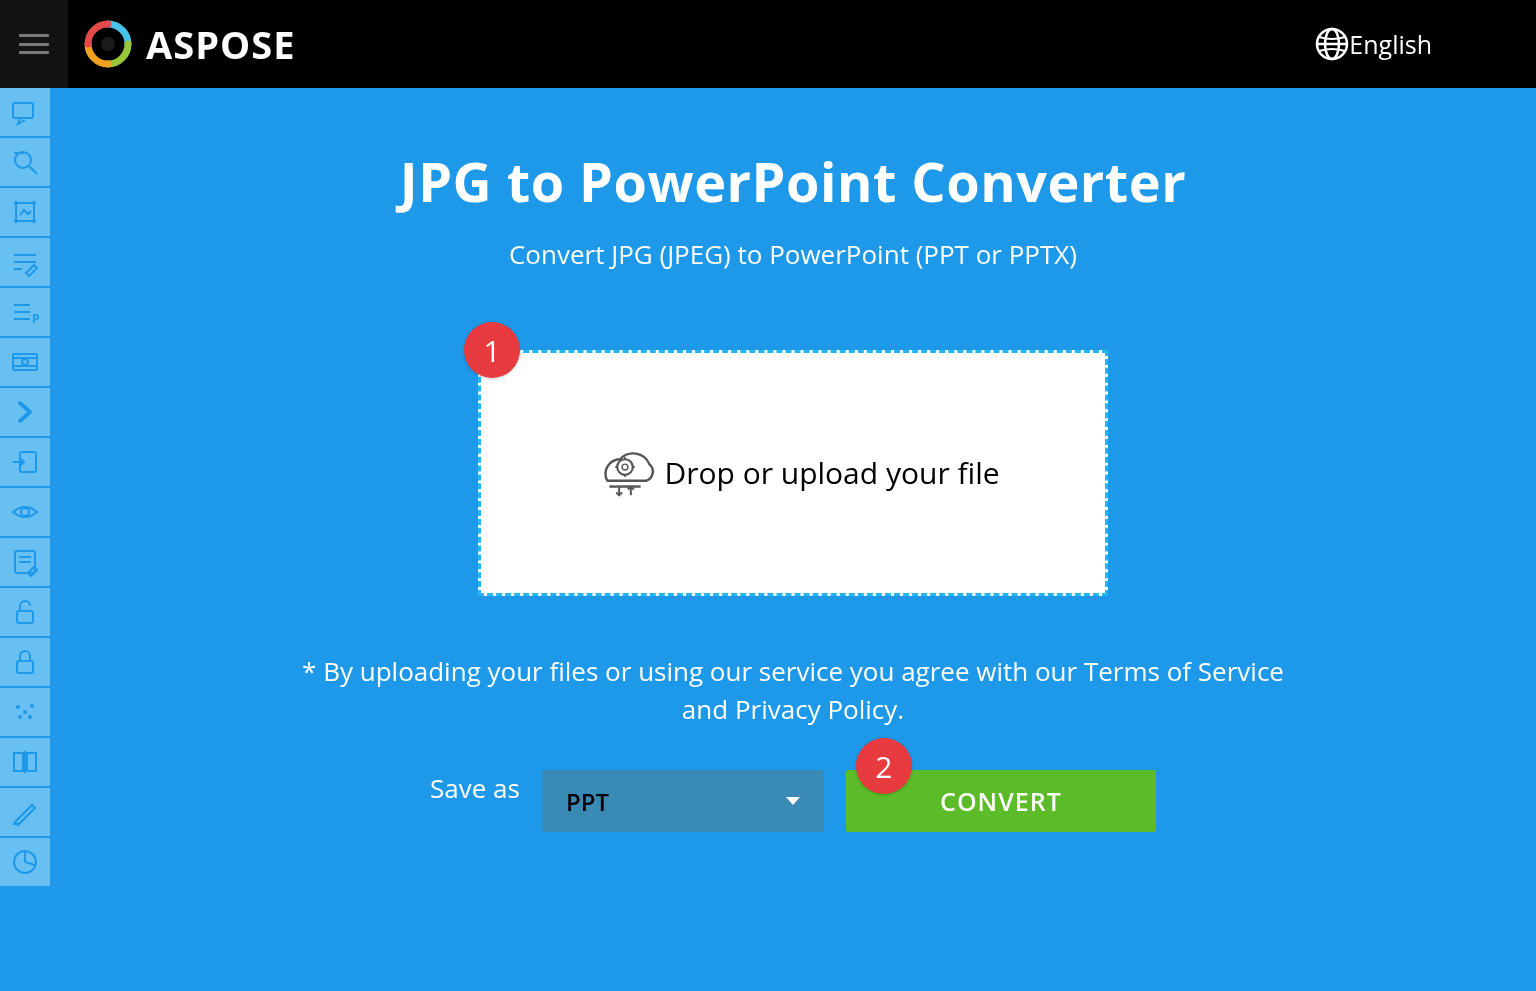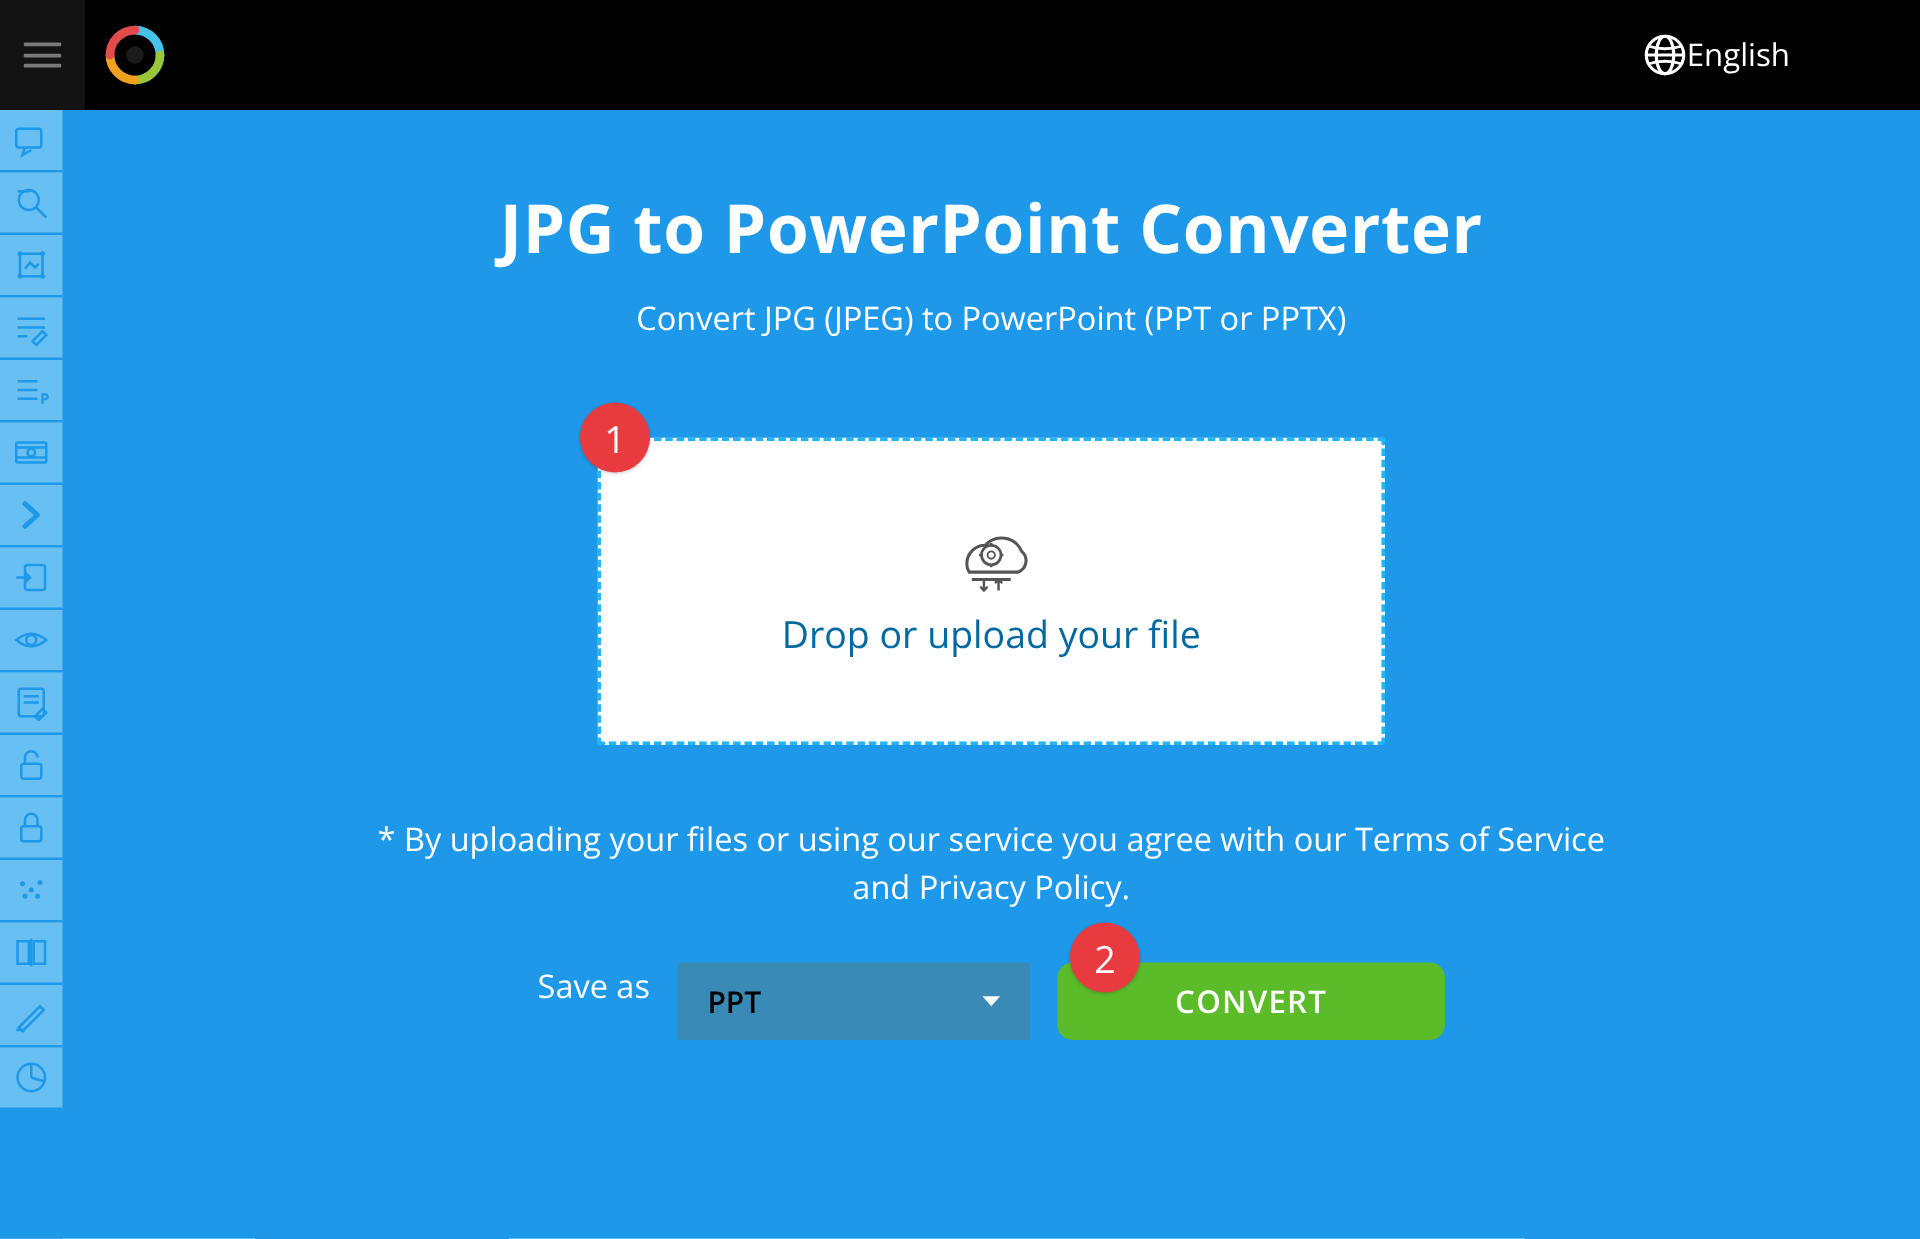--- a/index.html
+++ b/index.html
@@ -74,22 +74,22 @@
   .subtitle {
     font-size: 26px; font-weight: 400; margin-top: 18px;
   }
 
   .drop-wrap { position: relative; margin-top: 78px; }
   .drop {
     width: 630px; height: 246px;
     background: #fff;
     border: 3px dashed #22b6f3;
     border-radius: 2px;
-    display: flex; flex-direction: column; align-items: center; justify-content: center;
-    color: #0369a1; font-size: 30px;
+    display: flex; flex-direction: row; align-items: center; justify-content: center;
+    color: #000000; font-size: 30px;
     cursor: pointer;
     position: relative;
   }
   .drop .cloud { width: 78px; height: 60px; margin-bottom: 8px; }
   .drop .dtext { text-align: center; line-height: 1.55; max-width: 340px; }
 
   .badge {
     position: absolute;
     width: 56px; height: 56px;
     background: #e83b3f;
@@ -124,21 +124,21 @@
     border-left: 7px solid transparent;
     border-right: 7px solid transparent;
     border-top: 8px solid #fff;
   }
   .convert-wrap { position: relative; }
   .convert-btn {
     width: 310px; height: 62px;
     background: #5bbb29;
     color: #fff; font-size: 25px; font-weight: 600; letter-spacing: 1px;
     display: flex; align-items: center; justify-content: center;
-    border-radius: 12px; cursor: pointer;
+    border-radius: 2px; cursor: pointer;
   }
 </style>
 </head>
 <body>
 
 <div class="header">
   <div class="hamburger-wrap">
     <div class="hamburger">
       <span></span>
         <span></span>
@@ -147,20 +147,21 @@
   </div>
   <div class="logo-wrap">
     <svg class="logo-swirl" viewBox="0 0 48 48">
       <circle cx="24" cy="24" r="22" fill="none"></circle>
       <path d="M24 4 A20 20 0 0 1 44 24" stroke="#47c2e8" stroke-width="7" fill="none" stroke-linecap="round"></path>
       <path d="M44 24 A20 20 0 0 1 24 44" stroke="#9ac63a" stroke-width="7" fill="none" stroke-linecap="round"></path>
       <path d="M24 44 A20 20 0 0 1 4 24" stroke="#f0a11f" stroke-width="7" fill="none" stroke-linecap="round"></path>
       <path d="M4 24 A20 20 0 0 1 24 4" stroke="#e34b4b" stroke-width="7" fill="none" stroke-linecap="round"></path>
       <circle cx="24" cy="24" r="7" fill="#1b1b1b"></circle>
     </svg>
+    <div class="logo-text">ASPOSE</div>
   </div>
   <div class="spacer"></div>
   <div class="lang">
     <svg class="globe" viewBox="0 0 34 34">
       <circle cx="17" cy="17" r="15" stroke="#fff" stroke-width="2.5" fill="none"></circle>
       <ellipse cx="17" cy="17" rx="7" ry="15" stroke="#fff" stroke-width="2.5" fill="none"></ellipse>
       <line x1="2" y1="17" x2="32" y2="17" stroke="#fff" stroke-width="2.5"></line>
       <path d="M4 10 Q17 14 30 10" stroke="#fff" stroke-width="2.2" fill="none"></path>
       <path d="M4 24 Q17 20 30 24" stroke="#fff" stroke-width="2.2" fill="none"></path>
     </svg>

